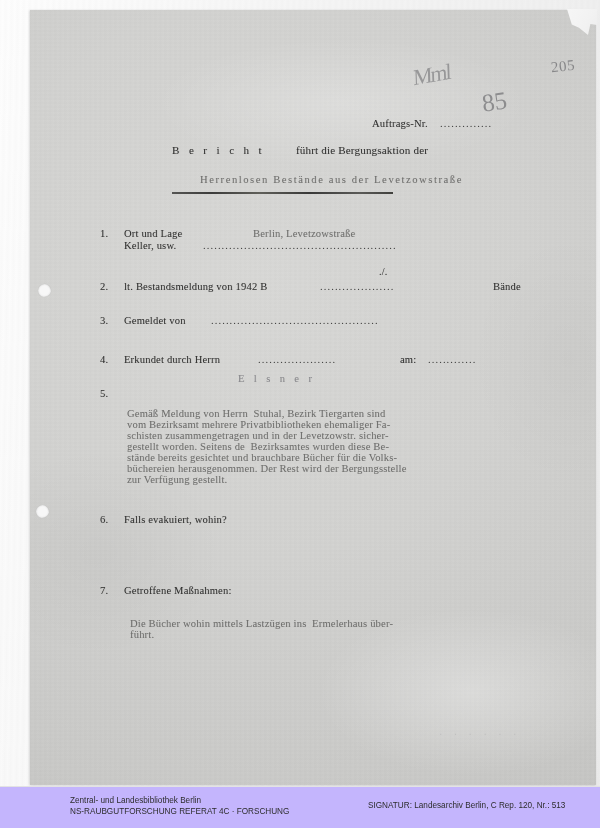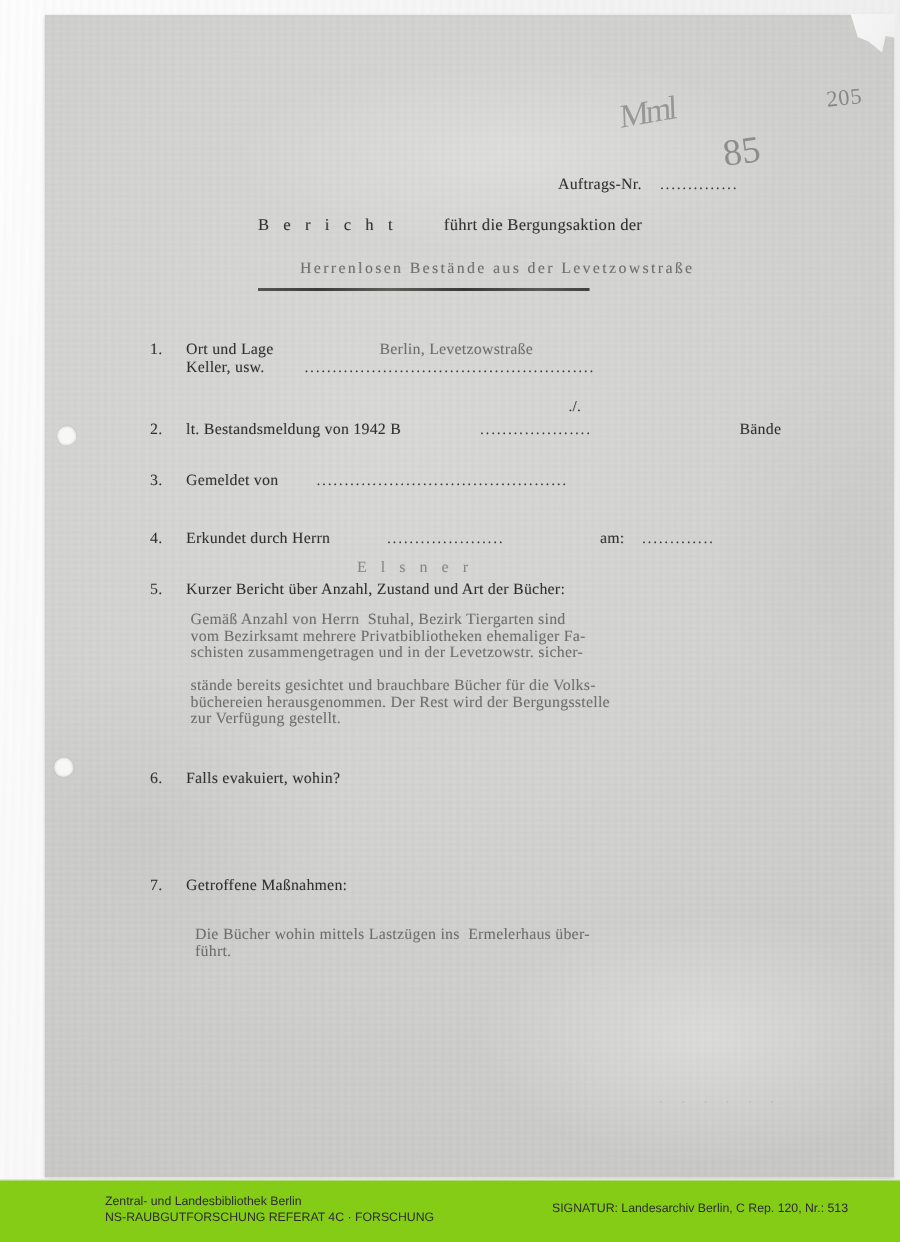--- a/index.html
+++ b/index.html
@@ -167,21 +167,21 @@
     white-space: pre;
   }
 
   
   #caption-bar {
     position: absolute;
     left: 0;
     top: 786px;
     width: 600px;
     height: 42px;
-    background: #84cc16;
+    background: #c4b5fd;
     border-top: 1px solid #e3e3e3;
   }
   #caption-left {
     position: absolute;
     left: 70px; top: 9px;
     font-size: 8.2px;
     line-height: 10.5px;
     color: #2d2d2d;
     white-space: pre;
   }
@@ -235,25 +235,25 @@
   <div class="leader" style="left:211px; top:315px;">.............................................</div>
 
   <div class="tl spaced fainter" style="left:238px; top:341px;margin-top:32px;">E l s n e r</div>
   <div class="tl" style="left:100px; top:354px;">4.</div>
   <div class="tl" style="left:124px; top:354px;">Erkundet durch Herrn</div>
   <div class="leader" style="left:258px; top:354px;">.....................</div>
   <div class="tl" style="left:400px; top:354px;">am:</div>
   <div class="leader" style="left:428px; top:354px;">.............</div>
 
   <div class="tl" style="left:100px; top:388px;">5.</div>
-  <div class="tl" style="left:124px; top:388px;">Kurzer Bericht über Anzahl, Zustand und Art der Bücher:</div>
-
-  <div class="tl faint" style="left:127px; top:408px;">Gemäß Anzahl von Herrn  Stuhal, Bezirk Tiergarten sind</div>
+
+  <div class="tl faint" style="left:127px; top:408px;">Gemäß Meldung von Herrn  Stuhal, Bezirk Tiergarten sind</div>
   <div class="tl faint" style="left:127px; top:430px;">schisten zusammengetragen und in der Levetzowstr. sicher-</div>
   <div class="tl faint" style="left:127px; top:419px;">vom Bezirksamt mehrere Privatbibliotheken ehemaliger Fa-</div>
+  <div class="tl faint" style="left:127px; top:441px;">gestellt worden. Seitens de  Bezirksamtes wurden diese Be-</div>
   <div class="tl faint" style="left:127px; top:452px;">stände bereits gesichtet und brauchbare Bücher für die Volks-</div>
   <div class="tl faint" style="left:127px; top:463px;">büchereien herausgenommen. Der Rest wird der Bergungsstelle</div>
   <div class="tl faint" style="left:127px; top:474px;">zur Verfügung gestellt.</div>
 
   <div class="tl" style="left:100px; top:514px;">6.</div>
   <div class="tl" style="left:124px; top:514px;">Falls evakuiert, wohin?</div>
 
   <div class="tl" style="left:100px; top:585px;">7.</div>
   <div class="tl" style="left:124px; top:585px;">Getroffene Maßnahmen:</div>
   <div class="tl faint" style="left:130px; top:618px;">Die Bücher wohin mittels Lastzügen ins  Ermelerhaus über-</div>

